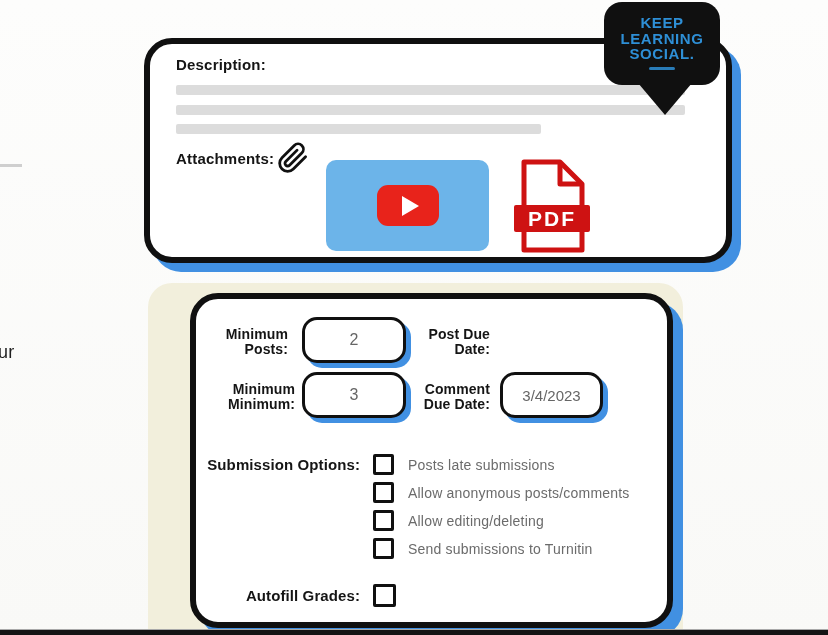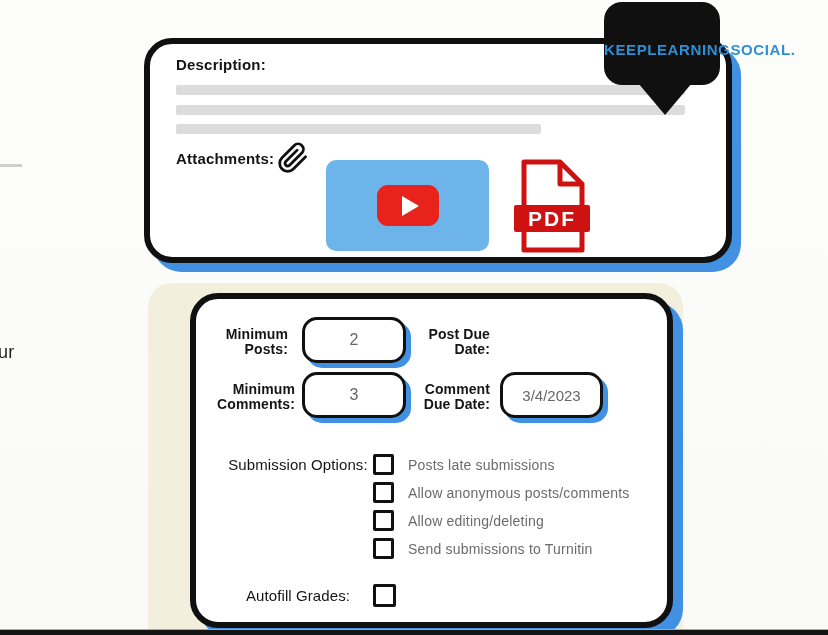--- a/index.html
+++ b/index.html
@@ -42,21 +42,21 @@
   .yt-tri{
     width:0;height:0;margin-left:5px;
     border-left:17px solid #ffffff;border-top:10px solid transparent;border-bottom:10px solid transparent;
   }
   .pdf-wrap{position:absolute;left:362px;top:114px;width:80px;height:96px;cursor:pointer;}
   .pdf-wrap svg{width:100%;height:100%;}
 
   
   .badge{
     left:604px;top:2px;width:116px;height:83px;background:#101010;border-radius:18px;
-    z-index:5;display:flex;align-items:center;justify-content:flex-start;
+    z-index:5;display:flex;flex-direction:column;align-items:center;justify-content:flex-start;
     padding-top:13px;box-sizing:border-box;
   }
   .badge-line{font-size:15px;font-weight:bold;color:#2E8FD6;line-height:15.5px;letter-spacing:.6px;}
   .badge-sub{width:26px;height:3px;border-radius:2px;background:#2E8FD6;margin-top:5px;opacity:.85;}
   .badge-pointer{
     position:absolute;left:34px;top:81px;width:0;height:0;
     border-left:27px solid transparent;border-right:27px solid transparent;border-top:32px solid #101010;
   }
 
   
@@ -68,21 +68,21 @@
   }
   .fld-label{position:absolute;text-align:right;font-size:14px;font-weight:bold;color:#151515;line-height:15px;letter-spacing:.1px;}
   .fld-box{
     position:absolute;width:104px;height:46px;box-sizing:border-box;
     background:#fff;border:3.5px solid #101010;border-radius:15px;
     box-shadow:5px 5px 0 #4190E2;
     display:flex;align-items:center;justify-content:center;
     font-size:16px;color:#666666;cursor:text;
   }
   .fld-box.date{width:103px;font-size:15px;}
-  .sect-label{position:absolute;text-align:center;font-size:15px;font-weight:normal;color:#151515;letter-spacing:.1px;padding-left:20px;}
+  .sect-label{position:absolute;text-align:right;font-size:15px;font-weight:bold;color:#151515;letter-spacing:.1px;}
   .cbox{
     position:absolute;width:21px;height:21px;box-sizing:border-box;
     background:#fff;border:3px solid #101010;border-radius:2px;cursor:pointer;
   }
   .cbox.big{width:23px;height:23px;}
   .opt-label{position:absolute;font-size:14px;color:#6B6B6B;letter-spacing:.2px;}
 
   
   .bottom-bar{left:0;top:629px;width:828px;height:6px;background:#141414;border-top:1px solid #a9a9a9;box-sizing:border-box;z-index:9;}
 </style>
@@ -138,21 +138,21 @@
   </div>
   <div class="fld-box" style="left:106px;top:18px;">2</div>
 
   <div class="fld-label" style="left:204px;top:28px;width:90px;">
     <div>Post Due</div>
     <div>Date:</div>
   </div>
 
   <div class="fld-label" style="left:2px;top:83px;width:97px;">
     <div>Minimum</div>
-    <div>Comments:</div>
+    <div>Minimum:</div>
   </div>
   <div class="fld-box" style="left:106px;top:73px;">3</div>
 
   <div class="fld-label" style="left:204px;top:83px;width:90px;">
     <div>Comment</div>
     <div>Due Date:</div>
   </div>
   <div class="fld-box date" style="left:304px;top:73px;">3/4/2023</div>
 
   <div class="sect-label" style="left:0px;top:157px;width:164px;">Submission Options:</div>

